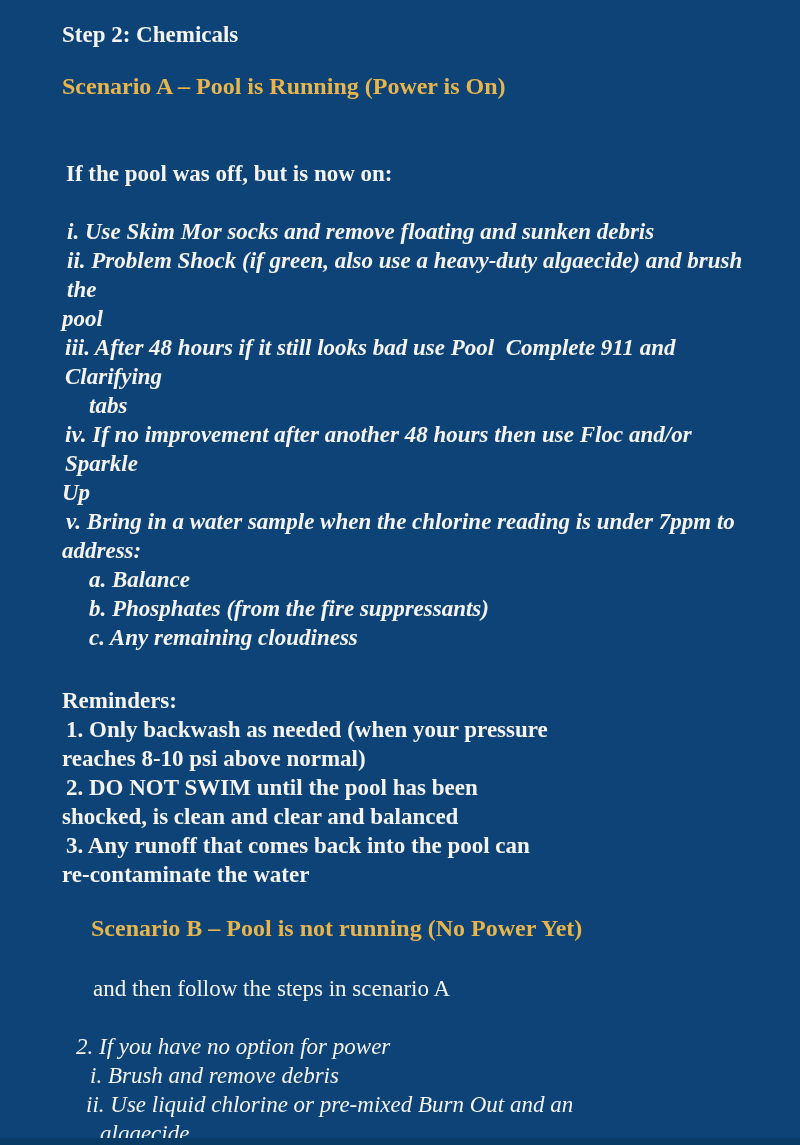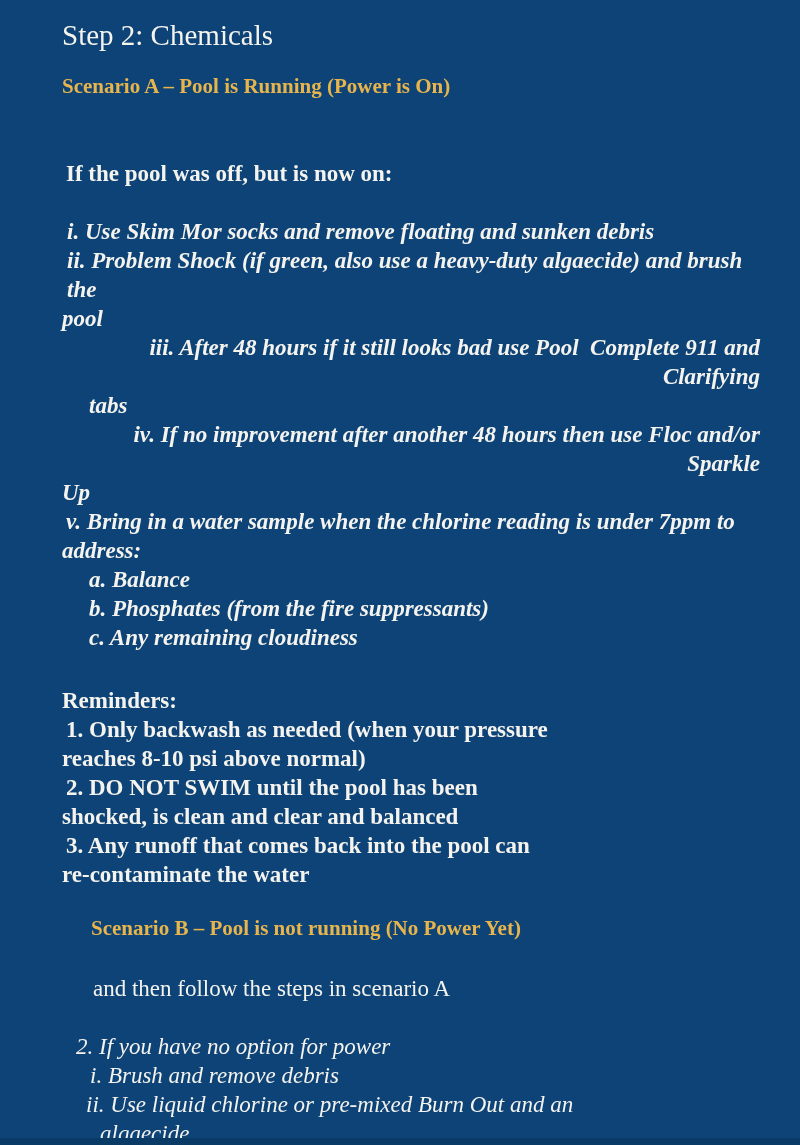--- a/index.html
+++ b/index.html
@@ -20,33 +20,33 @@
     padding: 20px 40px 0 62px;
   }
   .line {
     font-size: 23px;
     line-height: 29px;
     white-space: pre-wrap;
     font-weight: bold;
   }
   .regular { font-weight: normal; }
   .title-line {
-    font-size: 29px;
+    font-size: 23px;
     line-height: 30px;
-    font-weight: normal;
+    font-weight: bold;
   }
   .heading-line {
-    font-size: 21px;
+    font-size: 24px;
     line-height: 29px;
     font-weight: bold;
     color: #e8b54d;
     white-space: pre-wrap;
   }
   
-  .p3 { padding-left: 3px; text-align: right; }
+  .p3 { padding-left: 3px; }
   .p4 { padding-left: 4px; }
   .p5 { padding-left: 5px; }
   .p14 { padding-left: 14px; }
   .p20 { padding-left: 20px; }
   .p21 { padding-left: 21px; }
   .p24 { padding-left: 24px; }
   .p27 { padding-left: 27px; }
   .p28 { padding-left: 28px; }
   .p31 { padding-left: 31px; }
   .p38 { padding-left: 38px; }

